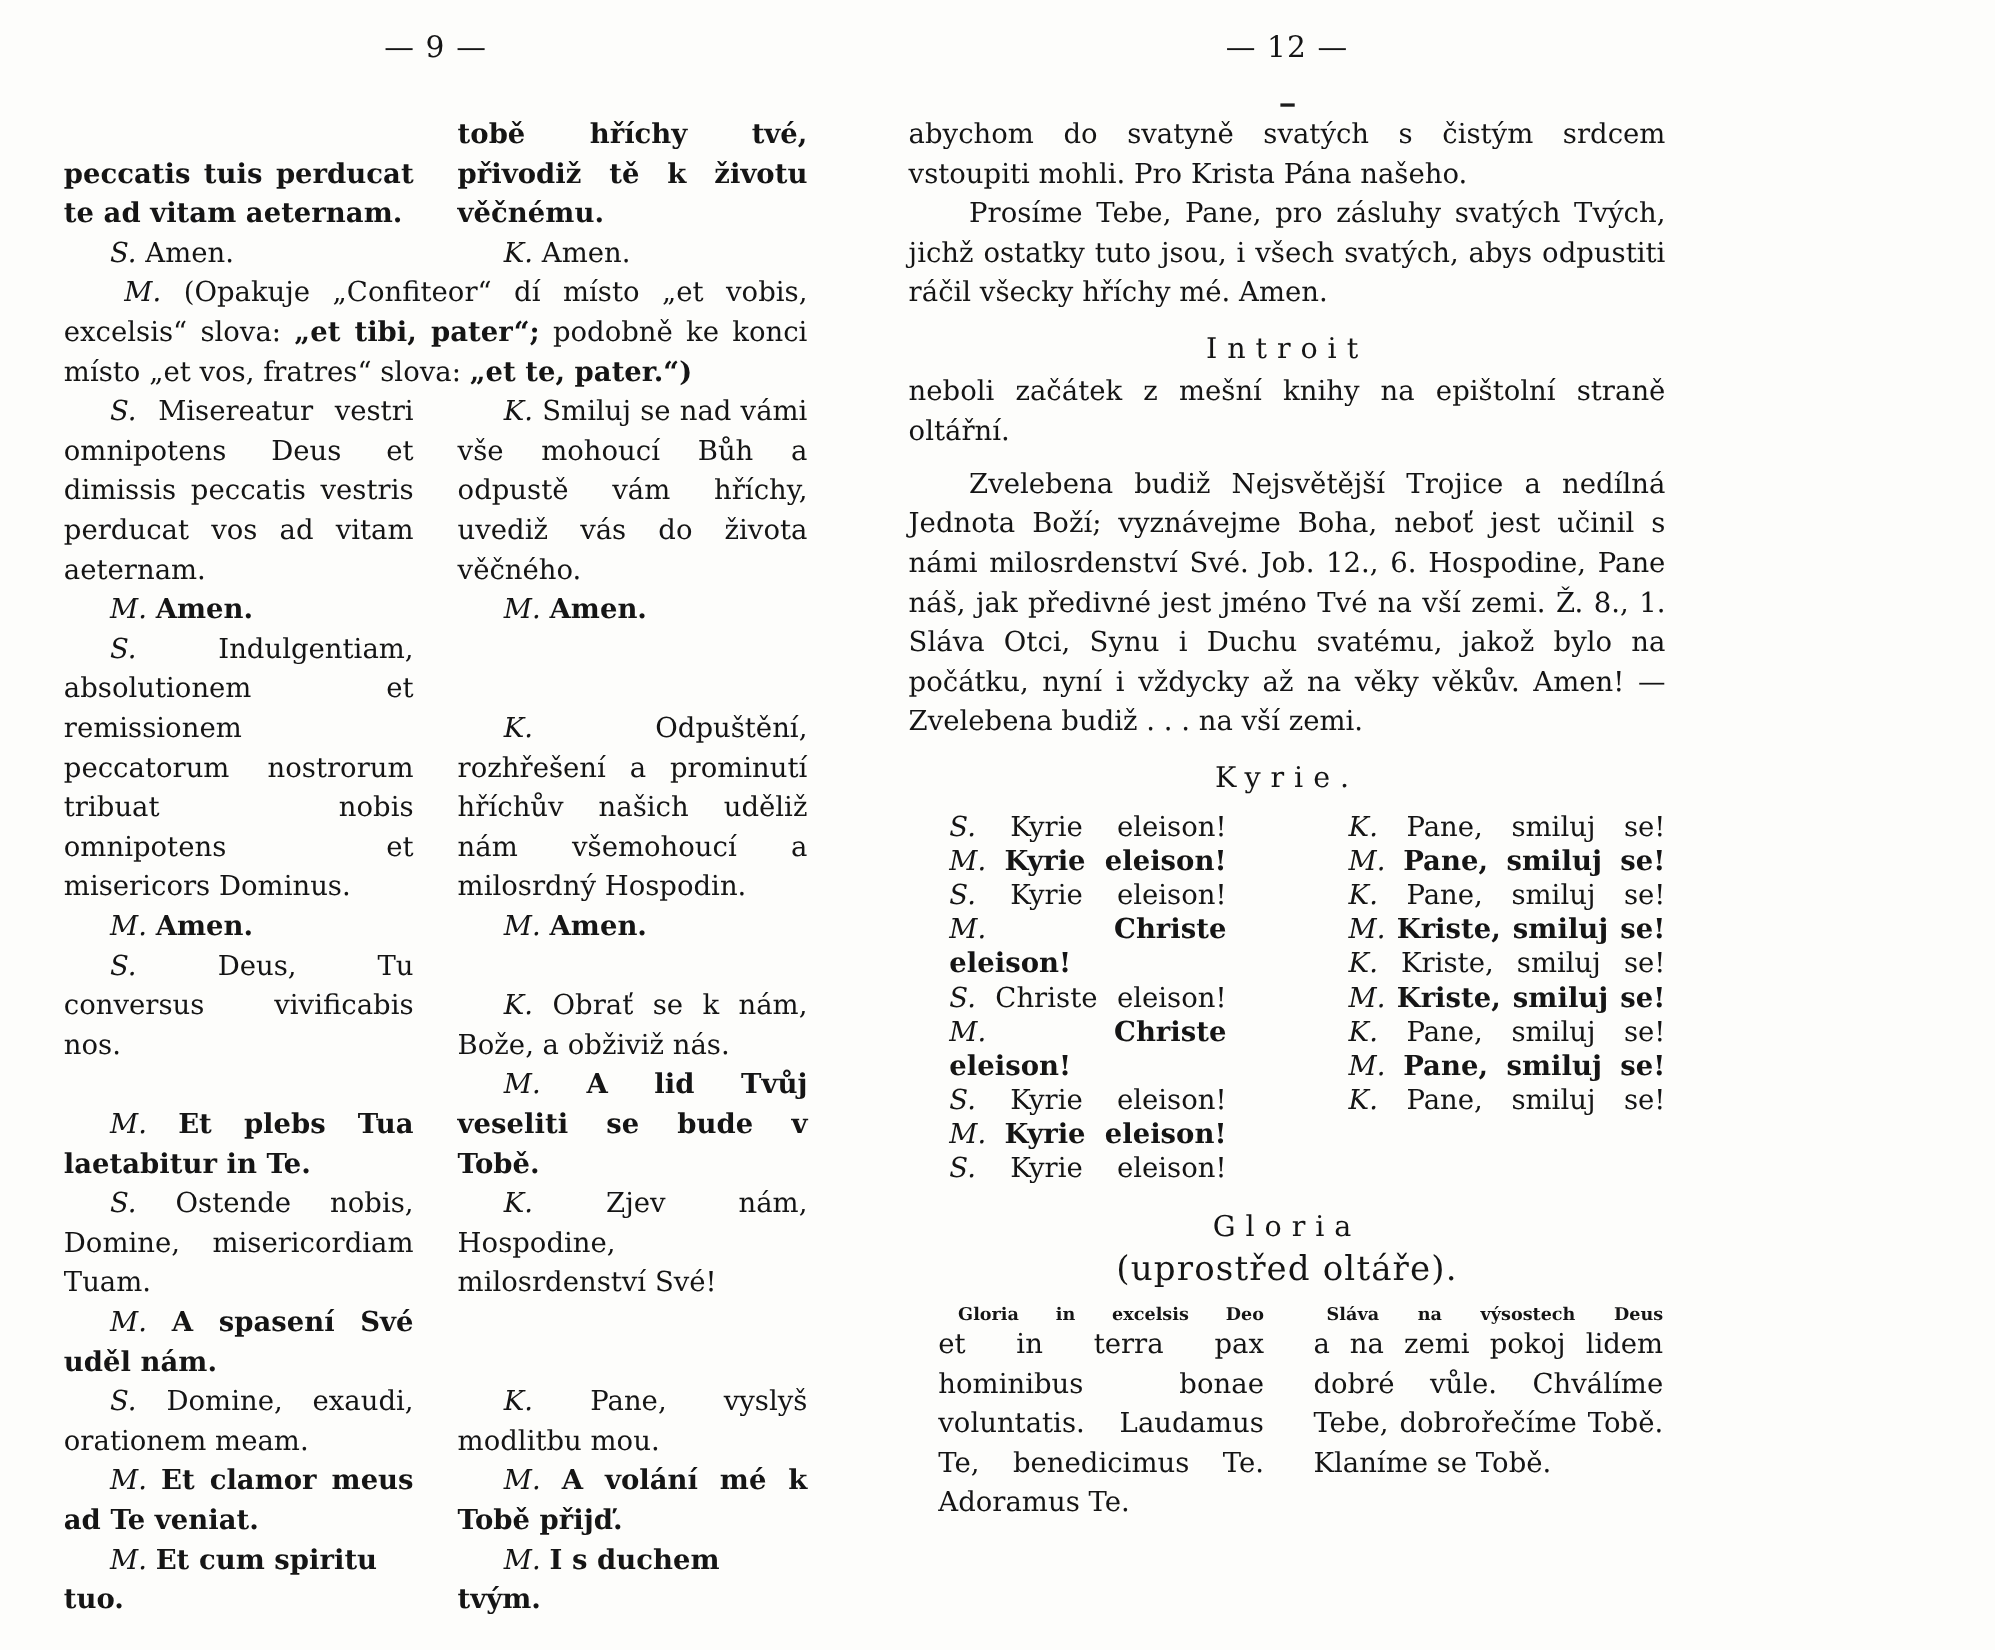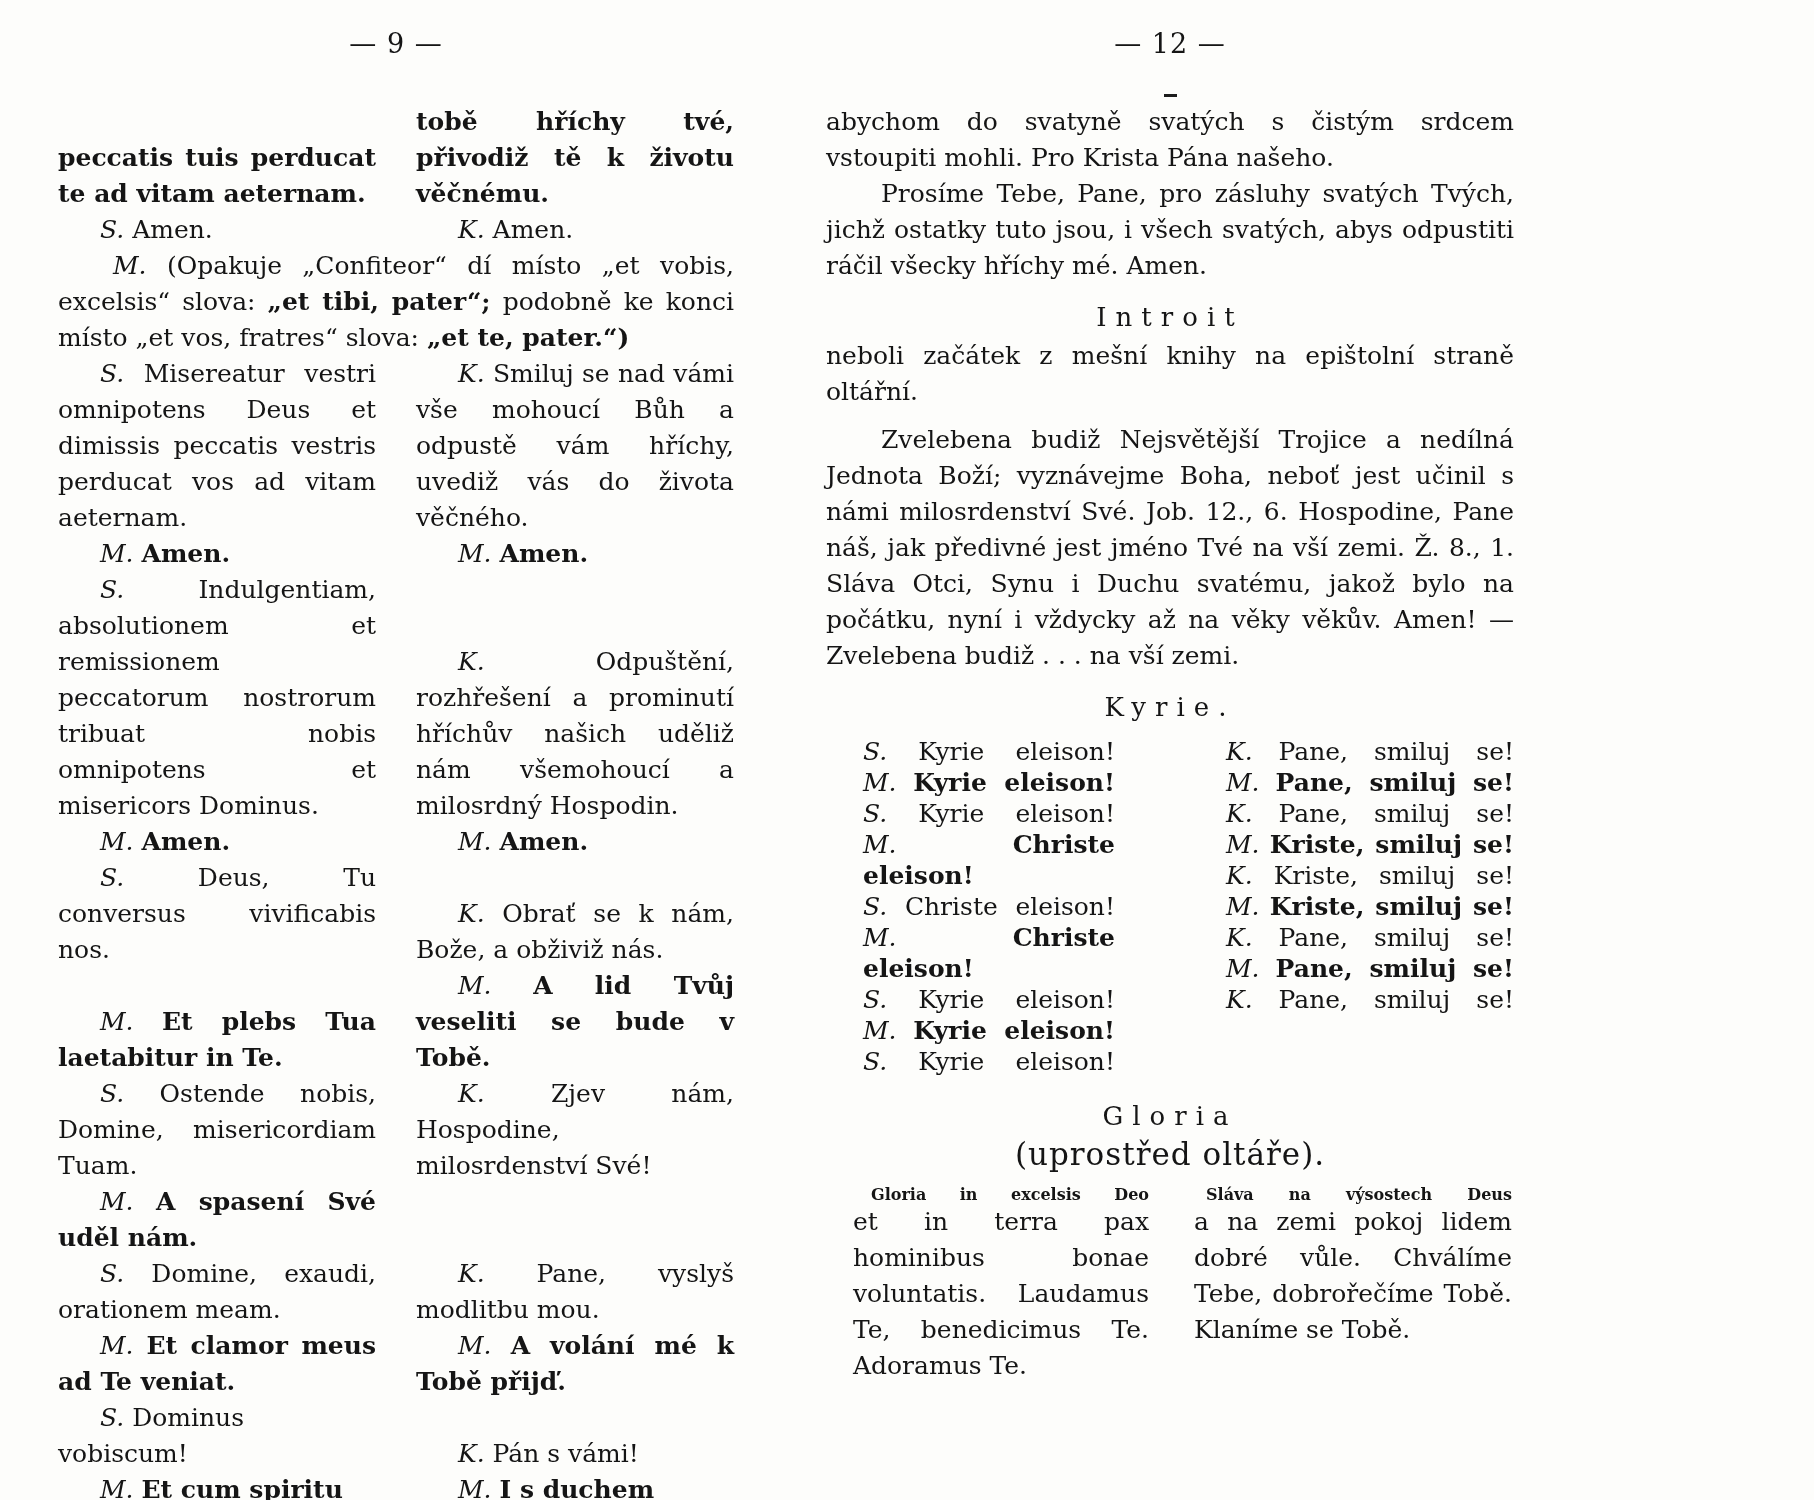--- a/index.html
+++ b/index.html
@@ -110,24 +110,20 @@
     <div class="vrow">
       <p class="lat ind just"><span class="sp">S.</span> <span>Domine, exaudi, orationem meam.</span></p>
       <p class="cz ind just"><span class="sp">K.</span> <span>Pane, vyslyš modlitbu mou.</span></p>
     </div>
 
     <div class="vrow">
       <p class="lat ind just"><span class="sp">M.</span> <span class="b-txt">Et clamor meus ad Te veniat.</span></p>
       <p class="cz ind just"><span class="sp">M.</span> <span class="b-txt">A volání mé k Tobě přijď.</span></p>
     </div>
 
-    <div class="vrow">
-      <p class="lat ind"><span class="sp">S.</span> <span>Dominus vobiscum!</span></p>
-      <p class="cz ind"><span class="sp">K.</span> <span>Pán s vámi!</span></p>
-    </div>
 
     <div class="vrow">
       <p class="lat ind"><span class="sp">M.</span> <span class="b-txt">Et cum spiritu tuo.</span></p>
       <p class="cz ind"><span class="sp">M.</span> <span class="b-txt">I s duchem tvým.</span></p>
     </div>
 
   </section>
 
   <section class="page page-right">
     <div class="pnum">— 12 —</div>

